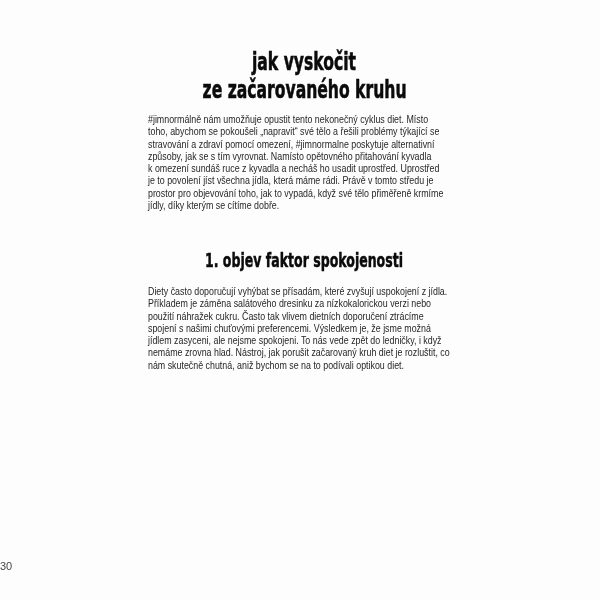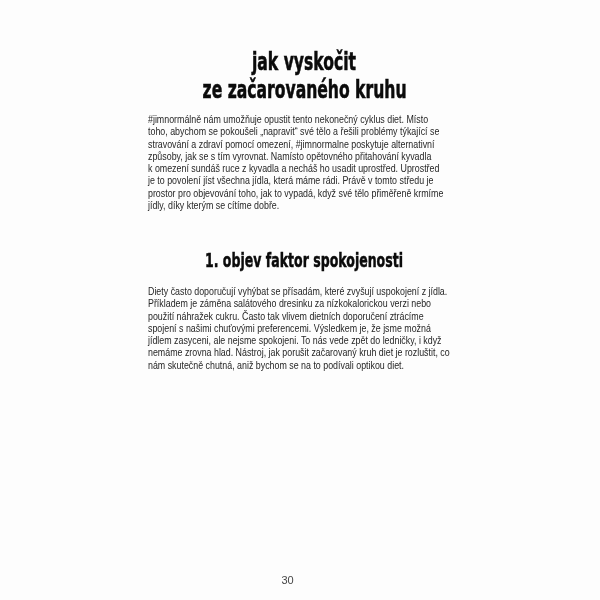--- a/index.html
+++ b/index.html
@@ -58,24 +58,23 @@
     transform: scaleX(0.86);
     transform-origin: 0 0;
   }
   .para1 { top: 114px; }
   .para2 { top: 286px; }
   .folio {
     position: absolute;
     top: 560px;
     left: 0;
     width: 575px;
-    text-align: center;
+    text-align: left;
     font-size: 11px;
     color: #454545;
-    margin-top: 14px;
   }
 </style>
 </head>
 <body>
 
 <div class="page">
 
   <h1 class="chapter-title">
     <span class="t-line">jak vyskočit</span>
     <span class="t-line">ze začarovaného kruhu</span>

